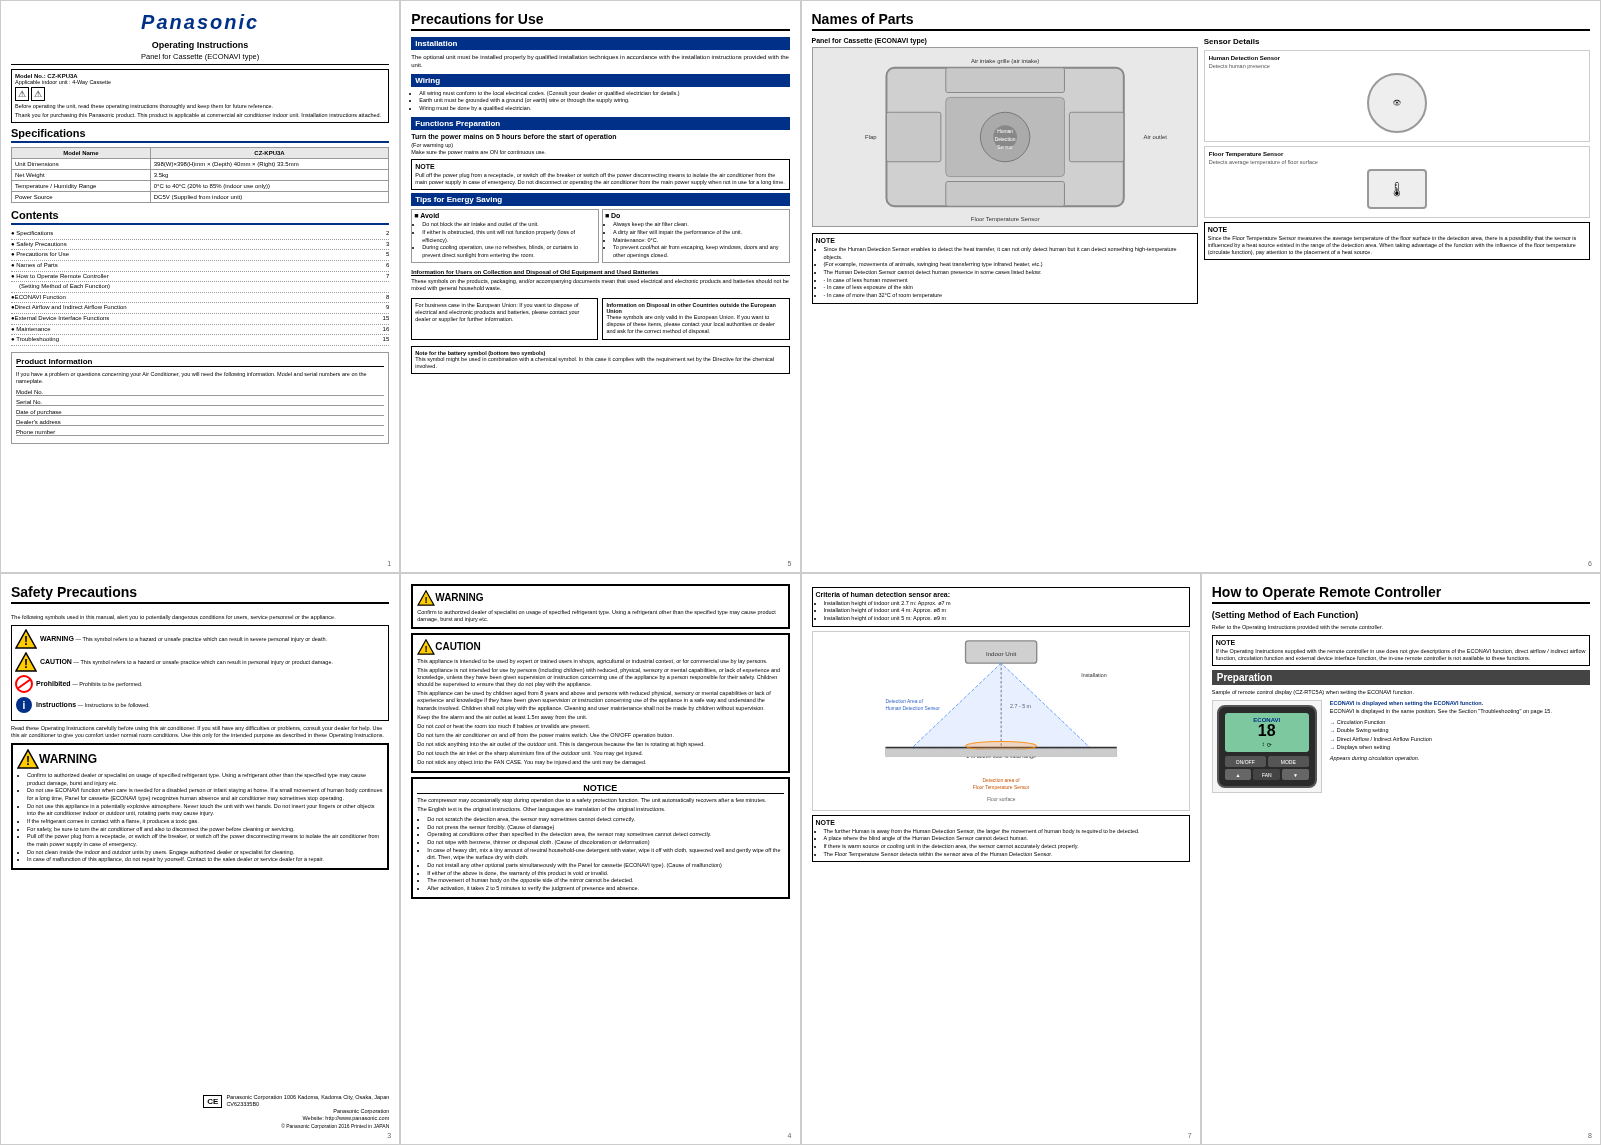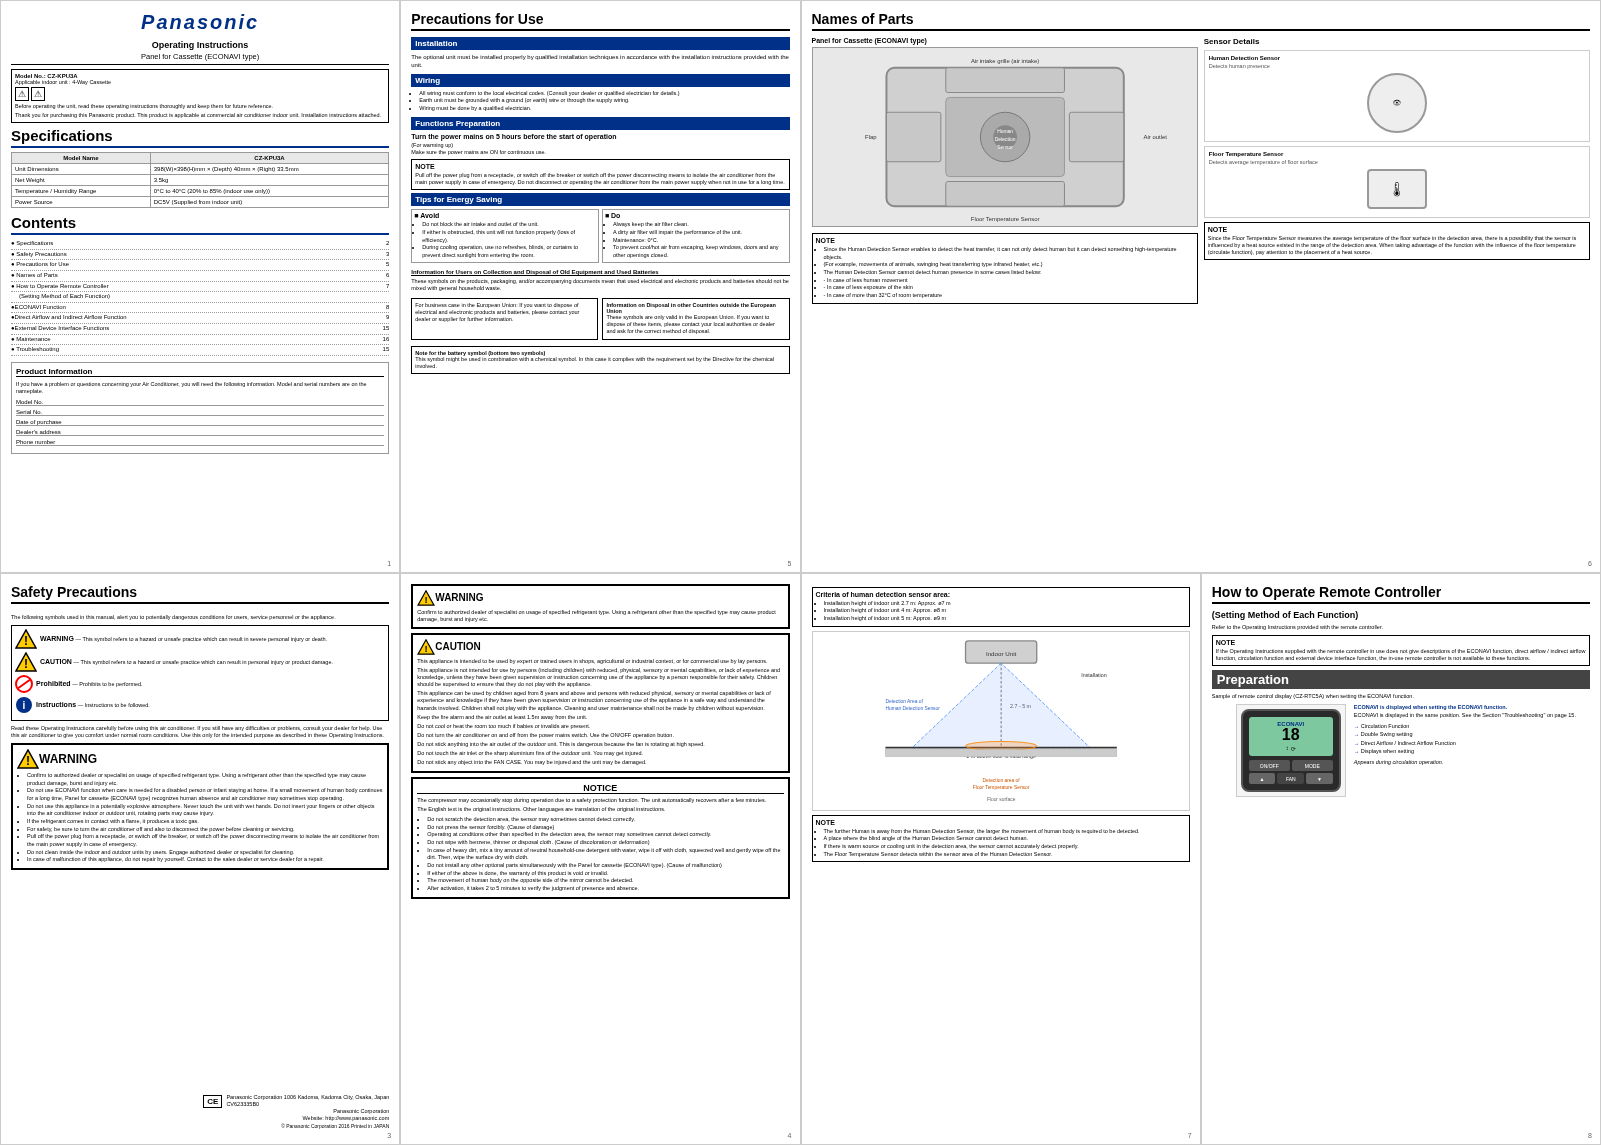--- a/index.html
+++ b/index.html
@@ -44,21 +44,21 @@
     .panasonic-logo {
       font-size: 20px;
       font-weight: bold;
       letter-spacing: 2px;
       color: #003087;
       text-align: center;
       margin-bottom: 6px;
       font-style: italic;
     }
     .section-title {
-      font-size: 15px;
+      font-size: 11px;
       font-weight: bold;
       border-bottom: 2px solid #003087;
       margin-bottom: 4px;
       padding-bottom: 2px;
       color: #000;
     }
     .section-title-large {
       font-size: 14px;
       font-weight: bold;
       border-bottom: 2px solid #000;
@@ -727,27 +727,27 @@
     </div>
     <div style="font-size:9px;font-weight:bold;margin-bottom:4px;">(Setting Method of Each Function)</div>
 
     <div class="tiny-text" style="margin-bottom:4px;">Refer to the Operating Instructions provided with the remote controller.</div>
 
     <div class="note-box" style="margin-bottom:4px;">
       <div class="note-header">NOTE</div>
       <div class="tiny-text">If the Operating Instructions supplied with the remote controller in use does not give descriptions of the ECONAVI function, direct airflow / indirect airflow function, circulation function and external device interface function, the in-use remote controller is not available to these functions.</div>
     </div>
 
-    <div style="background:#444;color:white;font-size:13px;font-weight:bold;padding:2px 5px;margin-bottom:4px;">
+    <div style="background:#444;color:white;font-size:10px;font-weight:bold;padding:2px 5px;margin-bottom:4px;">
       <span>Preparation</span>
     </div>
 
     <div class="tiny-text" style="margin-bottom:4px;">Sample of remote control display (CZ-RTC5A) when setting the ECONAVI function.</div>
 
-    <div style="display:flex;gap:8px;align-items:flex-start;margin-left:24px;">
+    <div style="display:flex;gap:8px;align-items:flex-start;">
       <div style="border:1px solid #ccc;padding:4px;background:#f5f5f5;">
 
         <div style="width:100px;background:#2a2a2a;border-radius:8px;padding:6px;border:2px solid #555;">
 
           <div style="background:#7ec8a0;border-radius:3px;padding:4px;margin-bottom:4px;text-align:center;">
             <div style="font-size:6px;font-weight:bold;color:#003087;">ECONAVI</div>
             <div style="font-size:16px;font-weight:bold;color:#000;line-height:1;">18</div>
             <div style="display:flex;gap:2px;justify-content:center;margin-top:2px;">
               <span style="font-size:6px;color:#000;">↕</span>
               <span style="font-size:6px;color:#000;">⟳</span>

